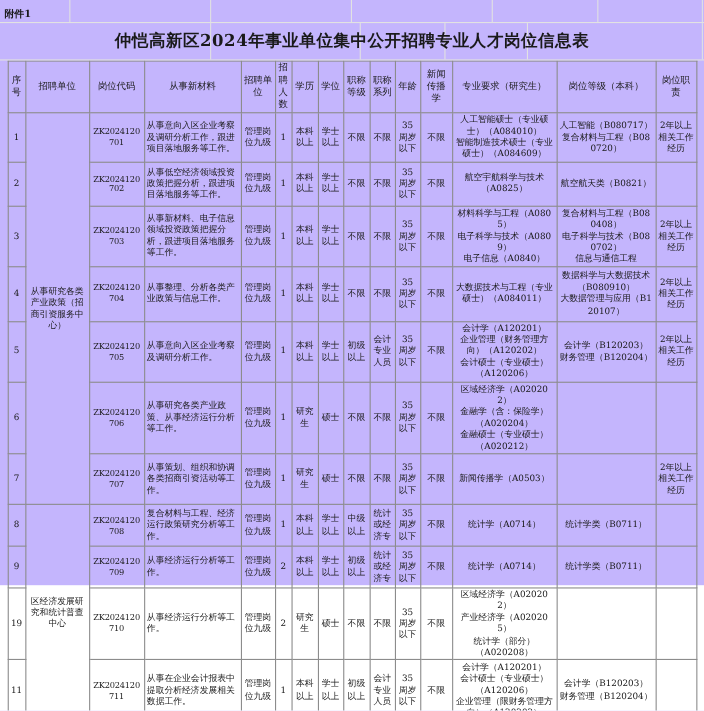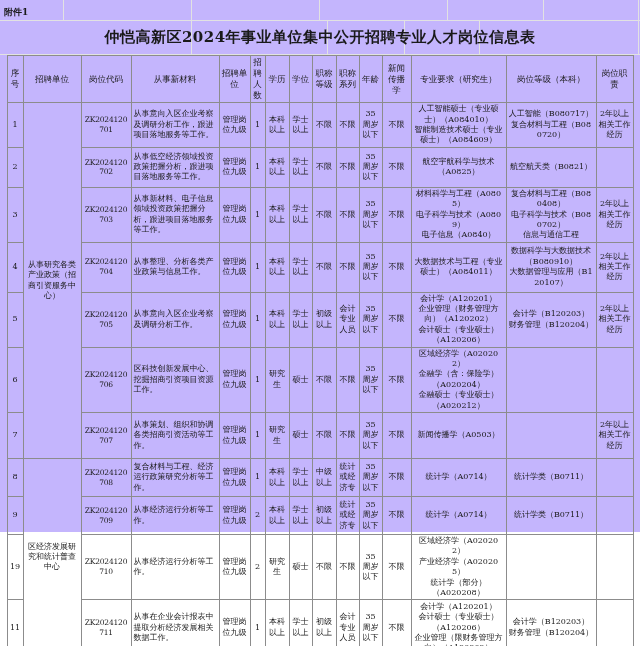--- a/index.html
+++ b/index.html
@@ -181,21 +181,21 @@
 企业管理（财务管理方向）（A120202）
 会计硕士（专业硕士）（A120206）</td>
       <td>会计学（B120203）
 财务管理（B120204）</td>
       <td>2年以上相关工作经历</td>
     </tr>
 
     <tr style="height:58px">
       <td>6</td>
       <td class="codecell">ZK2024120706</td>
-      <td class="duty">区科技创新发展中心、挖掘招商引资项目资源工作。</td>
+      <td class="duty">从事研究各类产业政策、从事经济运行分析等工作。</td>
       <td>管理岗位九级</td>
       <td>1</td>
       <td>研究生</td>
       <td>硕士</td>
       <td>不限</td>
       <td>不限</td>
       <td>35周岁以下</td>
       <td>不限</td>
       <td>区域经济学（A020202）
 金融学（含：保险学）（A020204）

